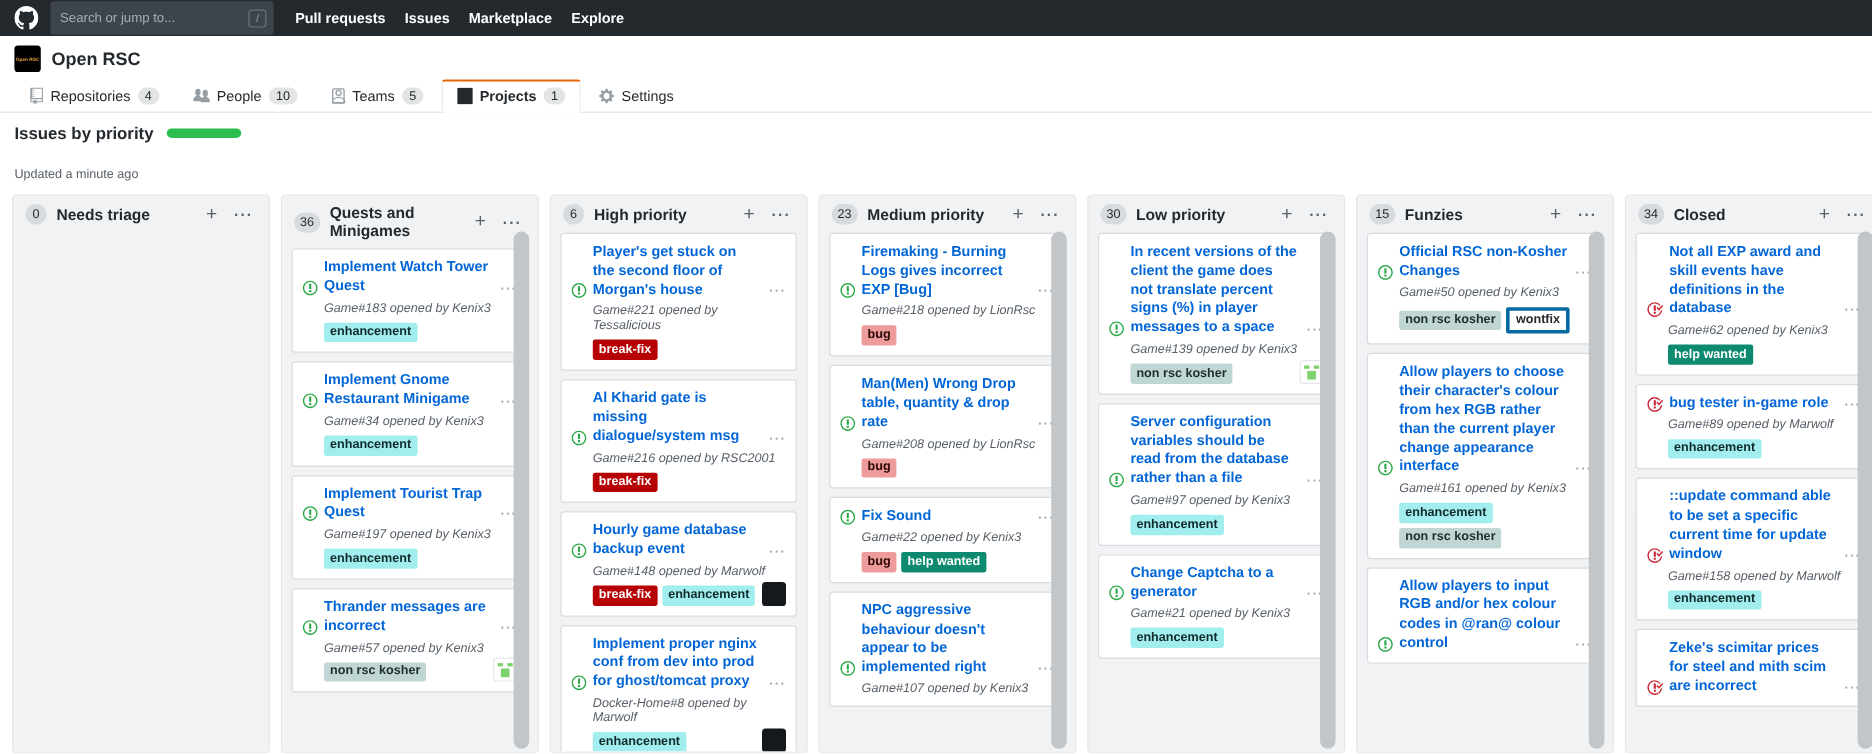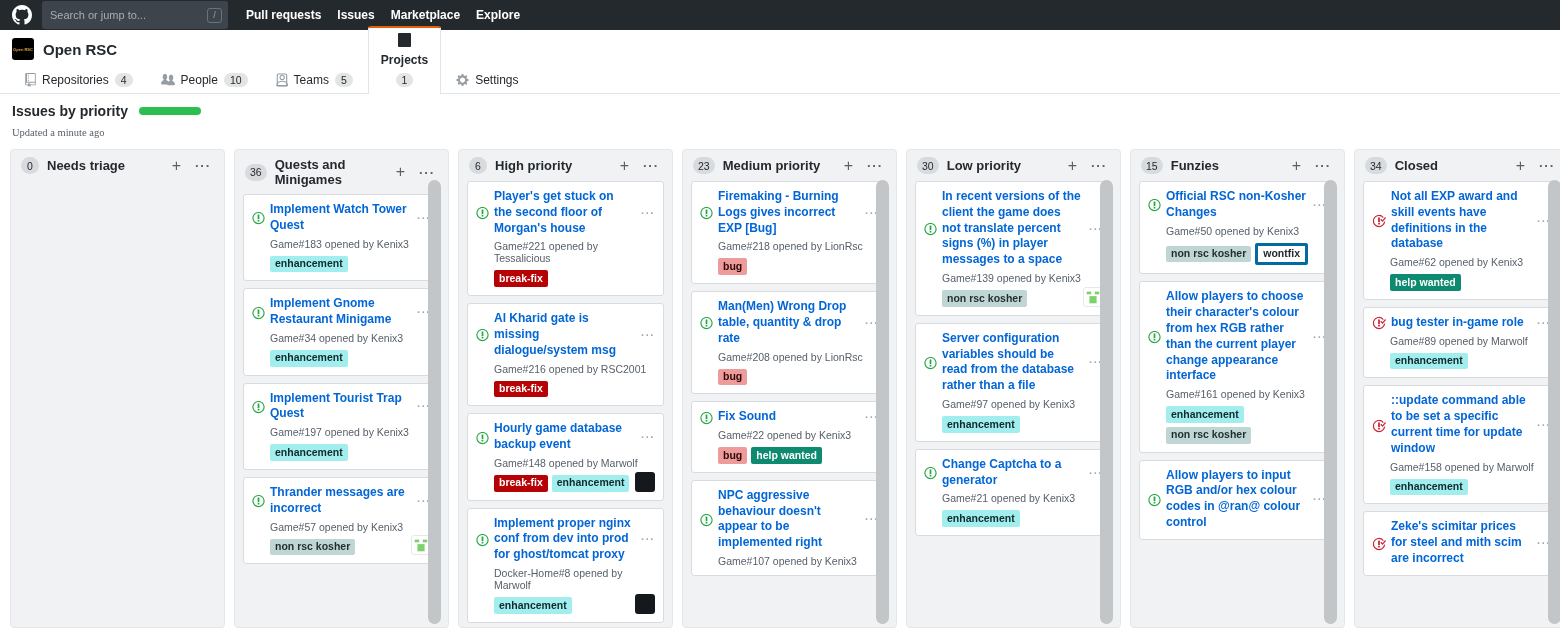--- a/index.html
+++ b/index.html
@@ -17,47 +17,47 @@
   .navlinks a{color:#fff;font-size:12px;font-weight:bold;text-decoration:none;}
   
   .orgbar{display:flex;align-items:center;gap:9px;padding:8px 12px 3px;}
   .org-avatar{width:22px;height:22px;background:#000;border-radius:3px;color:#e8a33d;font-size:4px;font-weight:bold;display:flex;align-items:center;justify-content:center;overflow:hidden;}
   .org-name{font-size:15px;font-weight:bold;}
   
   .tabsbar{display:flex;align-items:flex-end;padding:0 12px;border-bottom:1px solid #e1e4e8;height:31px;min-height:31px;gap:2px;box-sizing:border-box;}
   .tab{display:flex;align-items:center;gap:6px;padding:5px 12px 6px;font-size:12px;color:#24292e;border:1px solid transparent;border-bottom:none;border-radius:3px 3px 0 0;cursor:pointer;background:none;font-family:inherit;}
   .tab .ticon{color:#959da5;display:flex;align-items:center;}
   .tab .ticon svg{fill:currentColor;}
-  .tab.active{background:#fff;border-color:#e1e4e8;border-top:2px solid #e36209;font-weight:bold;margin-bottom:-1px;padding-bottom:7px;flex-direction:column;}
+  .tab.active{background:#fff;border-color:#e1e4e8;border-top:2px solid #e36209;font-weight:bold;margin-bottom:-1px;padding-bottom:7px;}
   .tab.active .ticon{color:#24292e;}
   .count-pill{background:rgba(27,31,35,.12);border-radius:10px;font-size:10.5px;padding:1px 6px;color:#24292e;font-weight:normal;}
   .count-pill:empty{display:none;}
   
   .projhead{padding:9px 12px 4px;}
   .proj-title-row{display:flex;align-items:center;gap:11px;}
   .proj-title{font-size:14px;font-weight:bold;}
   .progress{width:62px;height:8px;border-radius:4px;}
-  .updated{font-size:10.5px;color:#586069;margin-top:8px;font-family:Liberation Serif, serif;}
+  .updated{font-size:10.5px;color:#586069;margin-top:20px;}
   
   .board{display:flex;gap:9px;padding:7px 0 0 10px;flex:1;min-height:0;overflow:hidden;}
   .col{width:215px;min-width:215px;background:#f1f2f4;border:1px solid #e4e6e9;border-radius:4px;position:relative;box-sizing:border-box;}
   .colhead{display:flex;align-items:center;gap:8px;padding:7px 10px 5px;}
   .col-count{background:#d8dbde;border-radius:10px;min-width:18px;height:17px;font-size:10.5px;display:flex;align-items:center;justify-content:center;padding:0 5px;box-sizing:border-box;}
   .col-name{font-size:13px;font-weight:bold;flex:1;}
   .col-plus,.col-kebab{color:#586069;background:none;border:none;padding:0 3px;cursor:pointer;font-family:inherit;}
   .col-plus{font-size:16px;line-height:1;}
   .col-kebab{font-size:13px;letter-spacing:1px;font-weight:bold;}
   .cards{padding:2px 8px 8px;display:flex;flex-direction:column;gap:7px;overflow:hidden;height:calc(100% - 30px);box-sizing:border-box;}
   .col.scroll .cards{}
   .card{background:#fff;border:1px solid #d8dce0;border-radius:3px;padding:7px 8px 8px;position:relative;flex:none;}
-  .card-top{display:flex;gap:5px;align-items:center;}
+  .card-top{display:flex;gap:5px;align-items:flex-end;}
   .issue-ico{flex:none;margin-top:1px;display:flex;}
   .card-title{font-size:12px;font-weight:bold;color:#0366d6;line-height:1.32;flex:1;padding-right:2px;}
   .card-kebab{color:#a0a6ab;font-size:11px;letter-spacing:1px;flex:none;cursor:pointer;font-weight:bold;}
-  .card-meta{font-size:10.5px;color:#586069;margin:4px 0 0 18px;}
+  .card-meta{font-size:10.5px;color:#586069;margin:4px 0 0 18px;font-style:italic;}
   .card-labels{margin:6px 0 0 18px;display:flex;flex-wrap:wrap;gap:4px;align-items:center;}
   .label{font-size:10.5px;font-weight:bold;padding:1.5px 5px;border-radius:2px;line-height:1.3;}
   .label.bordered{border:3px solid #0369a1;}
   .avatar{width:20px;height:20px;border-radius:3px;position:absolute;right:8px;bottom:8px;overflow:hidden;}
   .avatar.dark-photo{background:#15181c;}
   .avatar.green-identicon{background:#fff;border:1px solid #e6e8ea;box-sizing:border-box;display:flex;align-items:center;justify-content:center;}
   .scroll-thumb{position:absolute;top:30px;bottom:3px;right:7px;width:13px;border-radius:7px;background:#c3c6c9;}
 </style>
 </head>
 <body>

